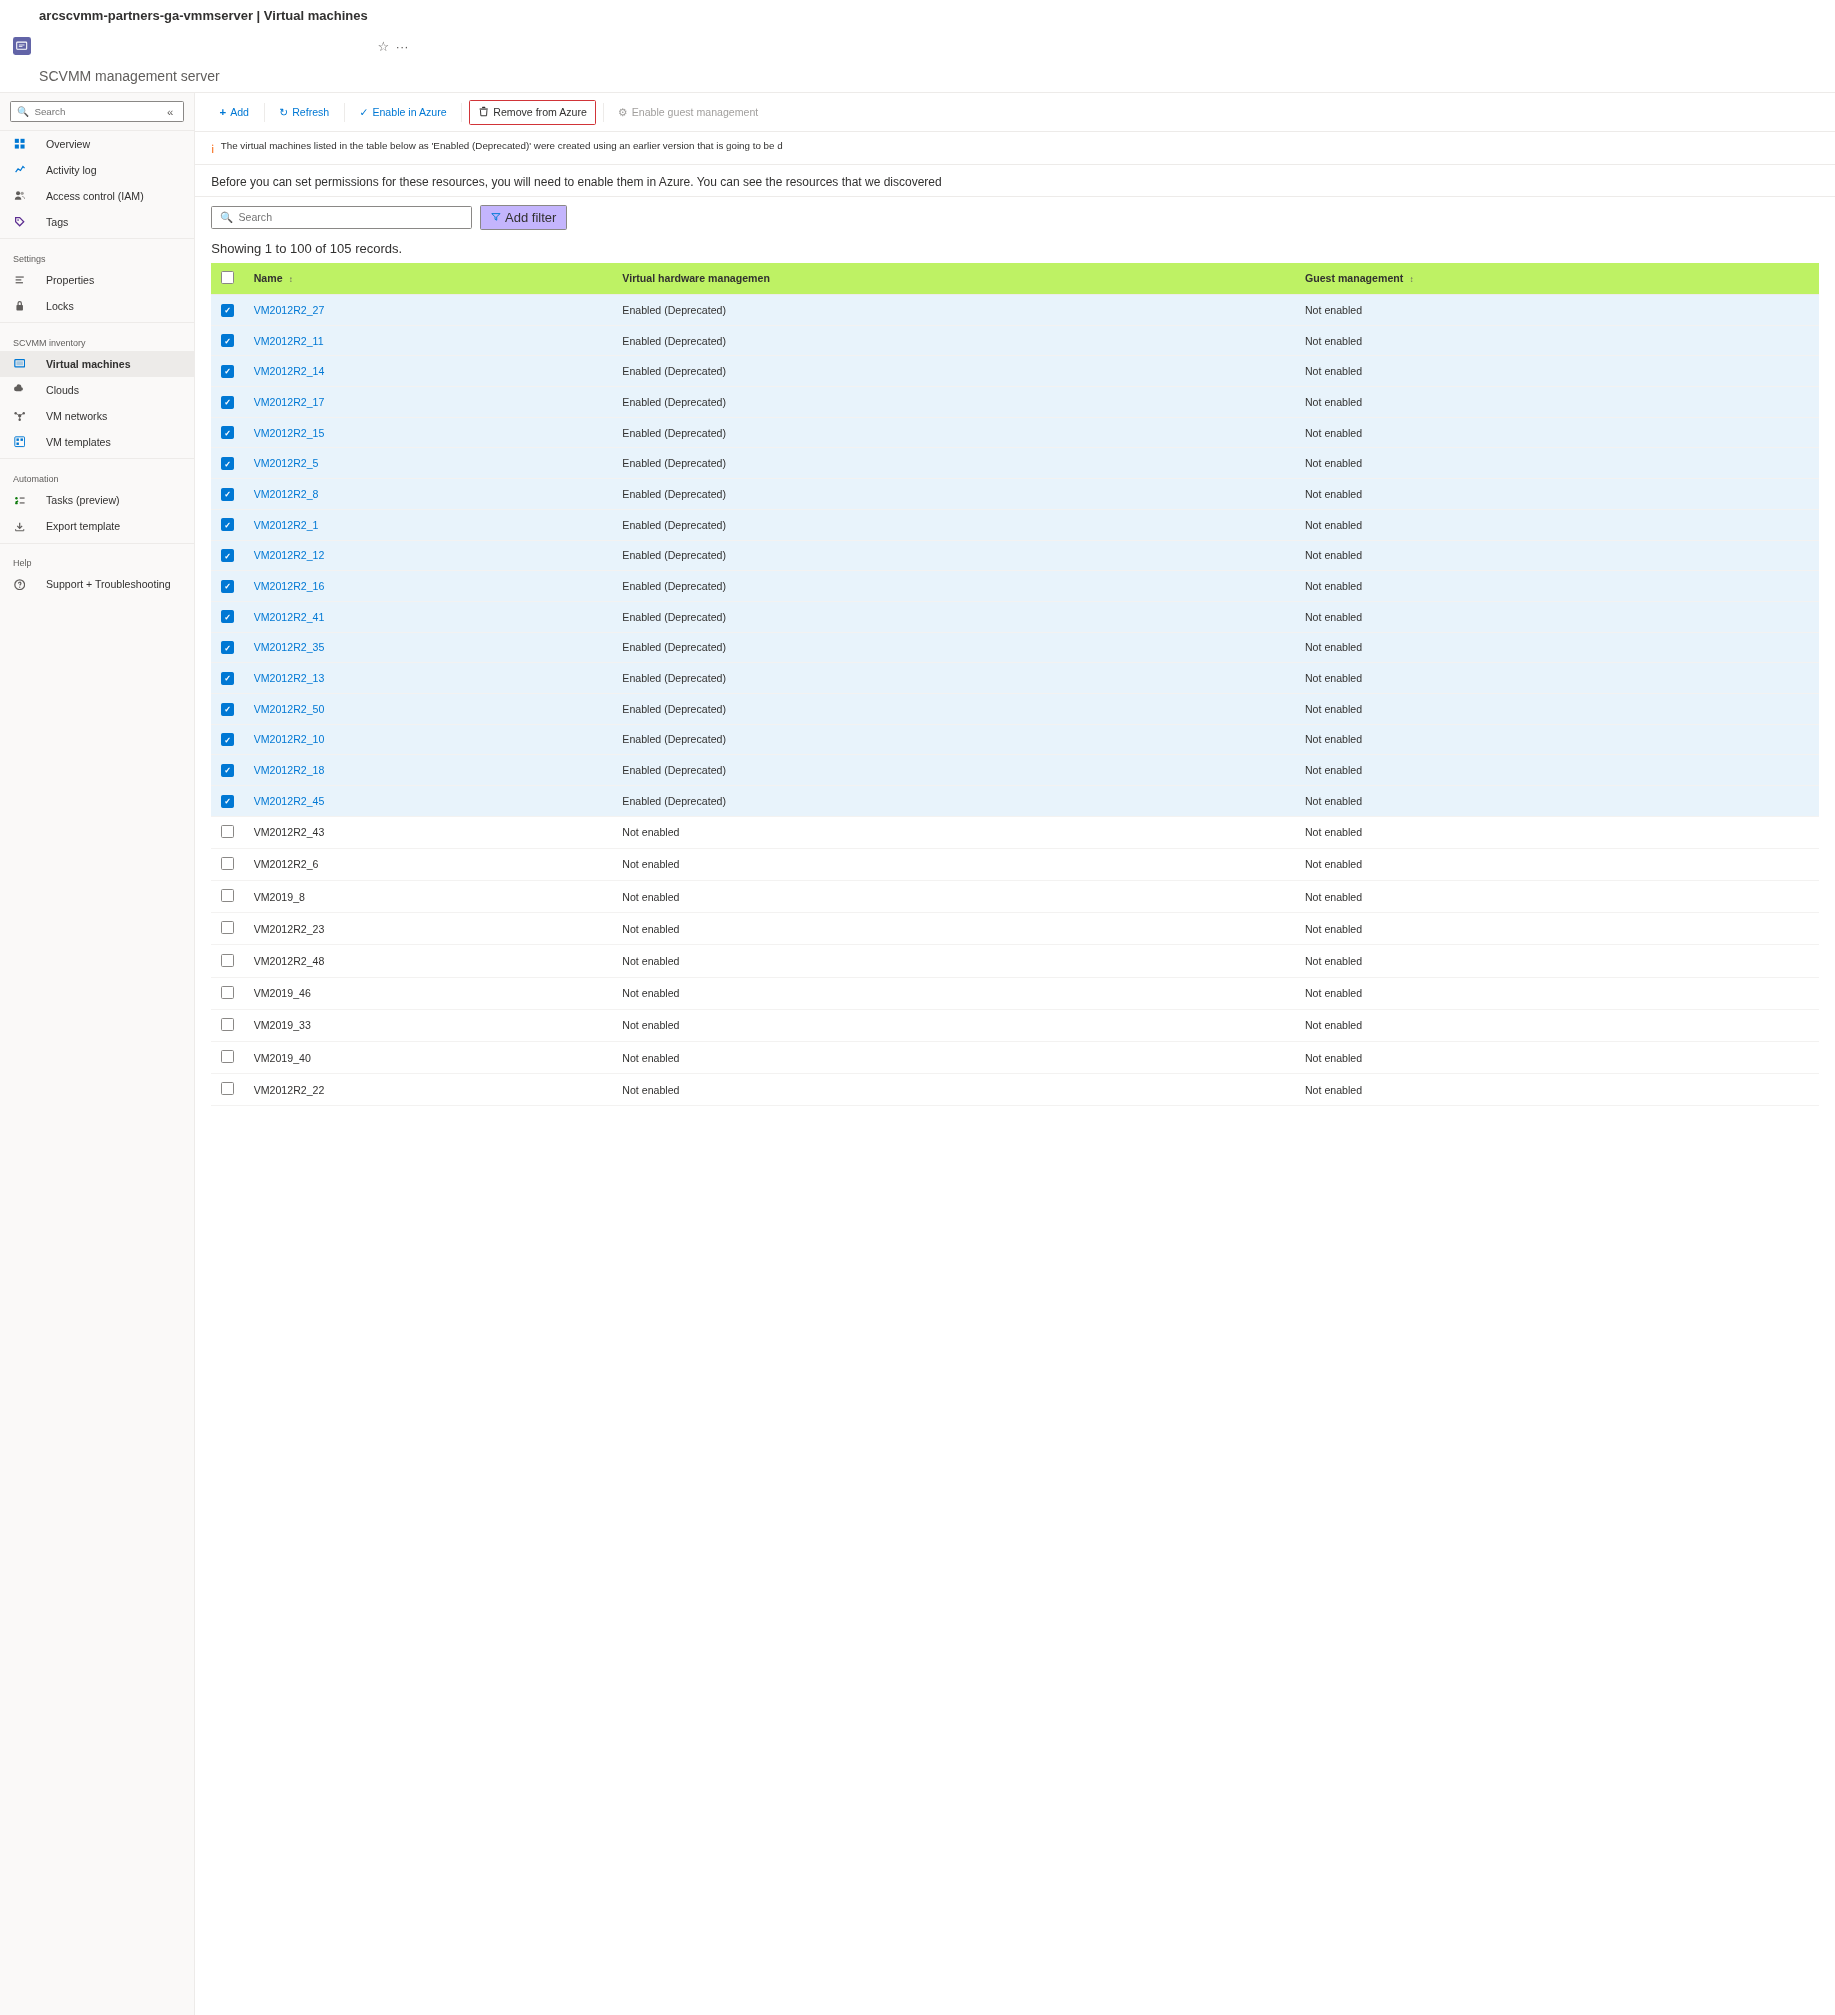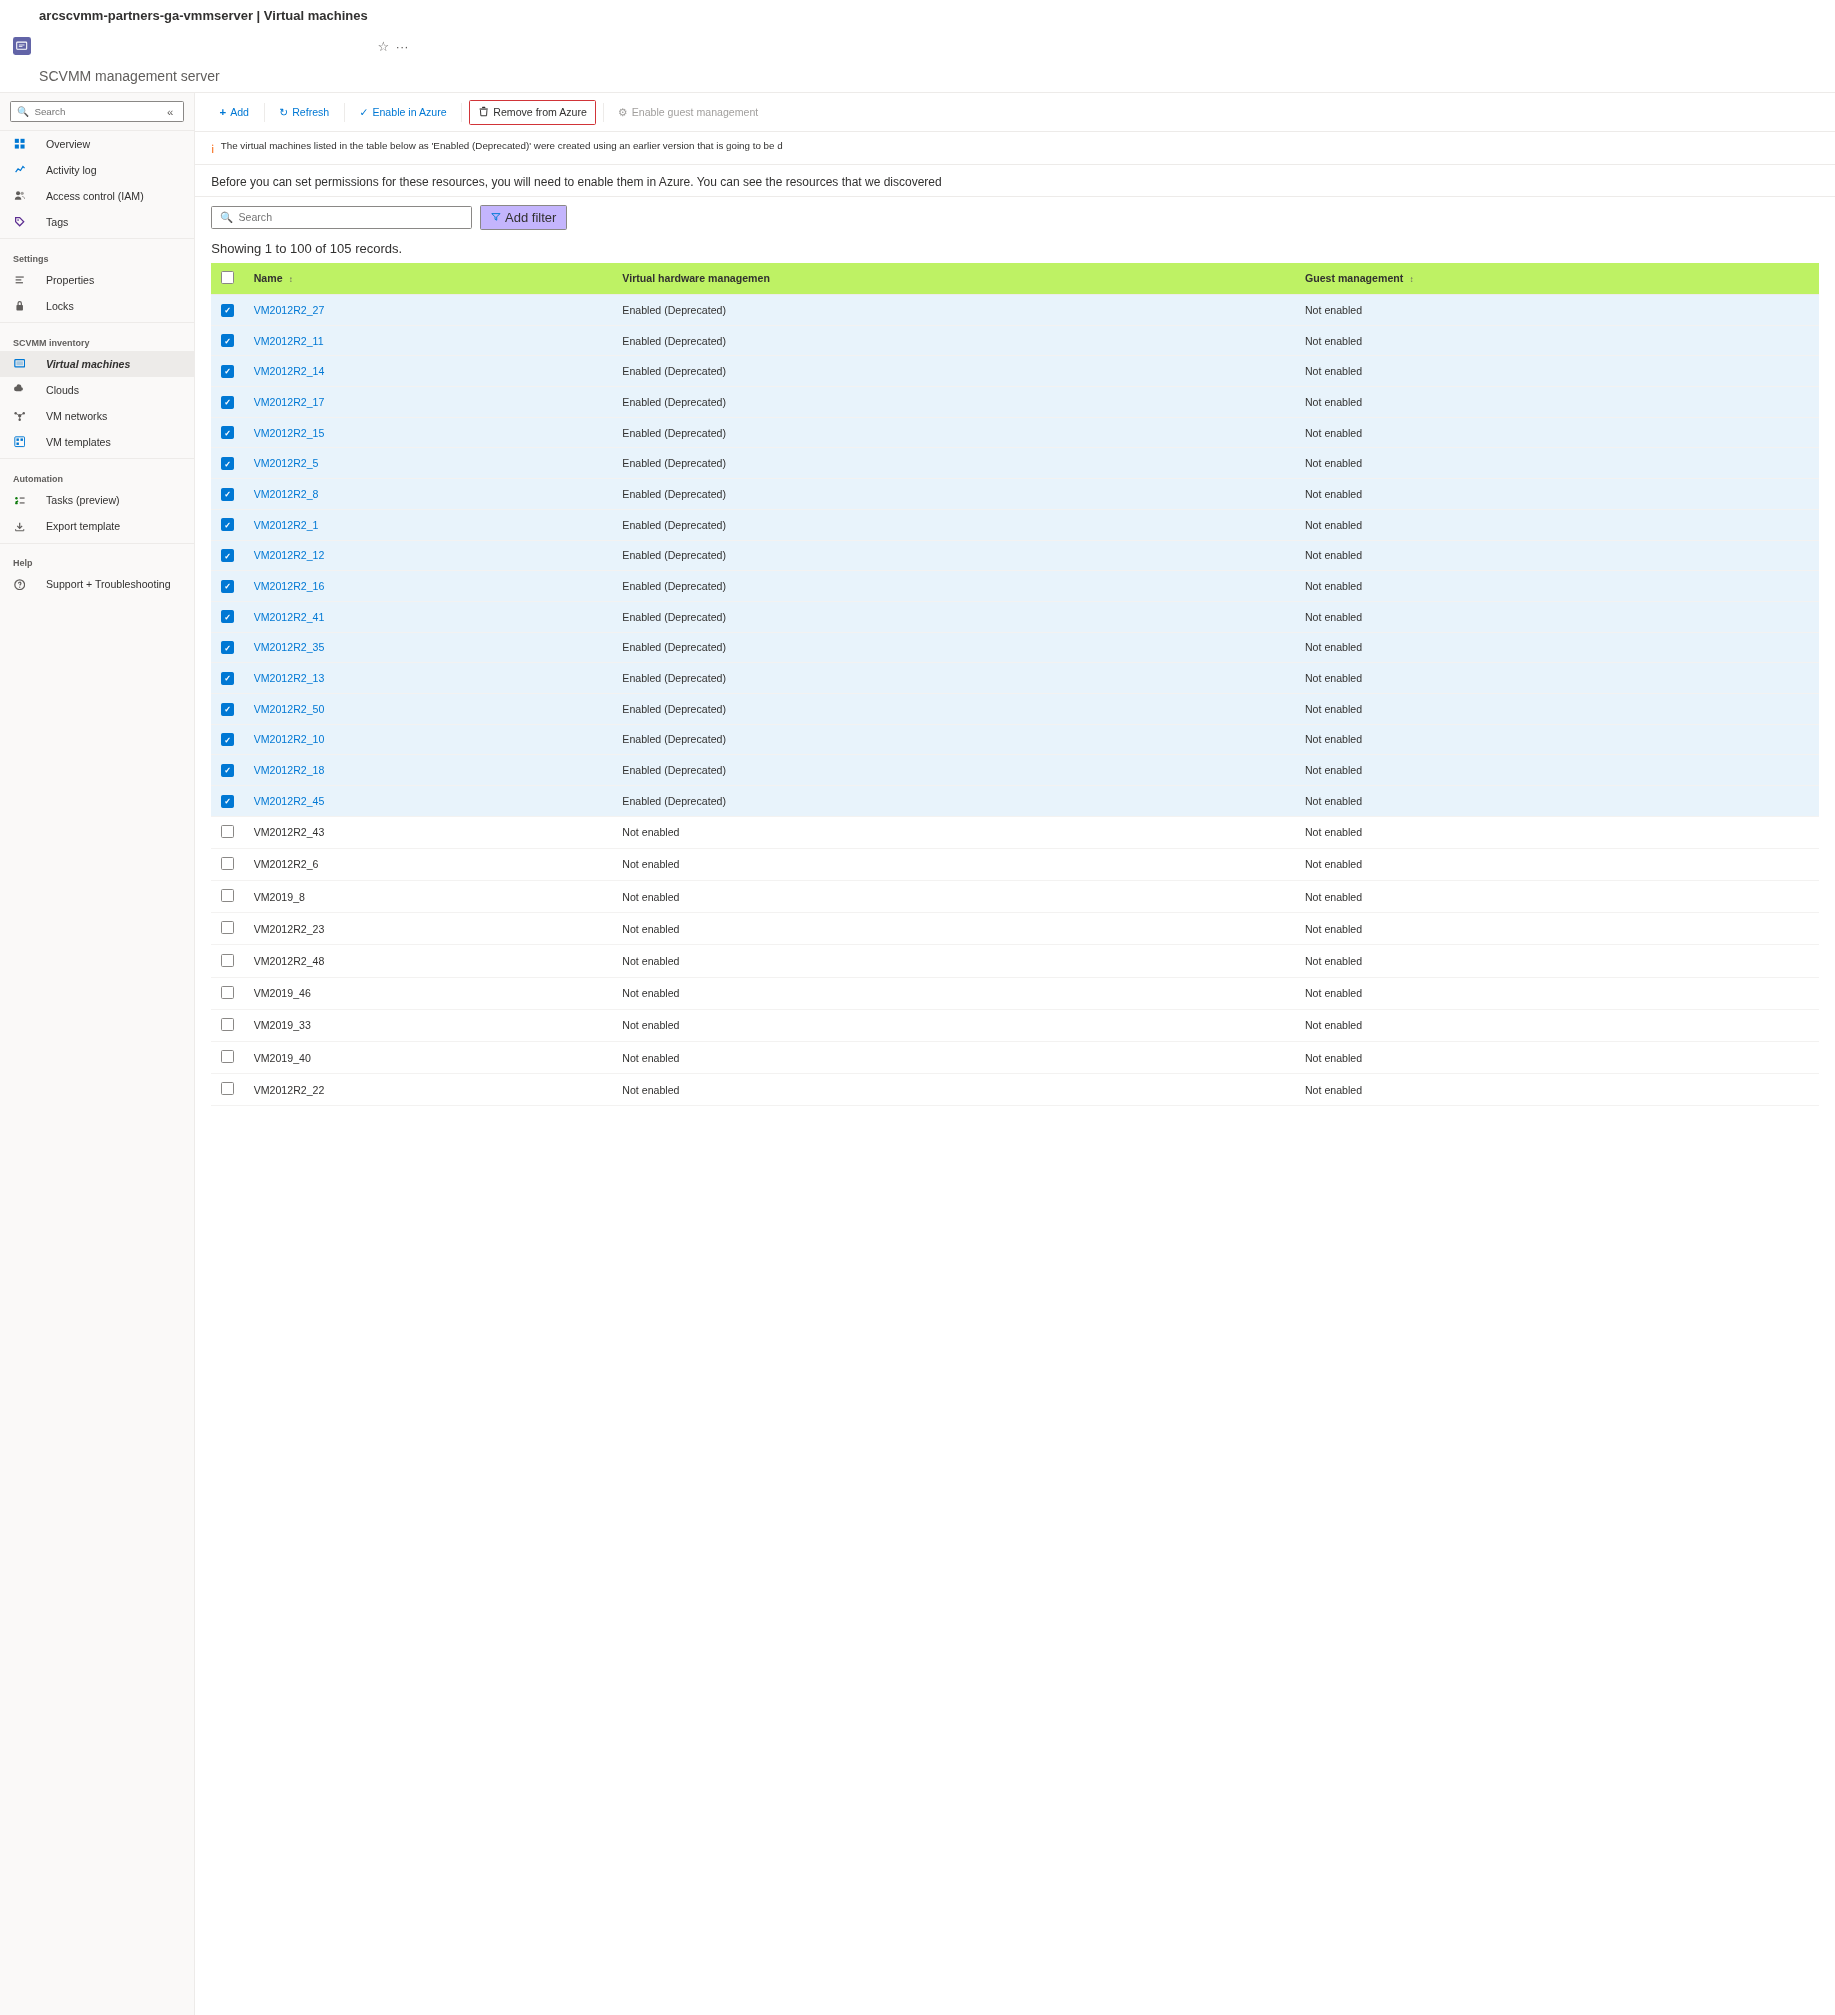--- a/index.html
+++ b/index.html
@@ -19,23 +19,23 @@
     .main-layout { display: flex; flex: 1; overflow: hidden; }
 
     
     .sidebar { width: 195px; border-right: 0.8px solid #edebe9; background: #faf9f8; overflow-y: auto; flex-shrink: 0; padding-bottom: 16.3px; }
     .sidebar-search { padding: 8.1px 9.8px; border-bottom: 0.8px solid #edebe9; }
     .sidebar-search-box { display: flex; align-items: center; border: 0.8px solid #8a8886; border-radius: 1.6px; padding: 3.3px 6.5px; background: #fff; gap: 4.9px; }
     .sidebar-search-box input { border: none; outline: none; font-size: 9.8px; width: 100%; color: #323130; background: transparent; }
     .sidebar-search-icon { color: #605e5c; font-size: 9.8px; }
     .sidebar-collapse-btn { margin-left: auto; background: none; border: none; cursor: pointer; color: #605e5c; font-size: 11.4px; padding: 0 3.3px; }
     .sidebar-nav-item { display: flex; align-items: center; padding: 6.5px 13px; cursor: pointer; gap: 20px; color: #323130; font-size: 10.6px; }
-    .sidebar-nav-item.active { background: #edebe9; font-weight: 600; font-style: italic; }
+    .sidebar-nav-item.active { background: #edebe9; font-weight: 600; }
     .nav-icon { width: 13px; height: 13px; display: flex; align-items: center; justify-content: center; flex-shrink: 0; }
-    .sidebar-section-label { padding: 11.4px 13px 3.3px; font-size: 9px; font-weight: 700; color: #605e5c; text-transform: none; }
+    .sidebar-section-label { padding: 11.4px 13px 3.3px; font-size: 9px; font-weight: 400; color: #605e5c; text-transform: none; }
     .sidebar-divider { height: 0.8px; background: #edebe9; margin: 3.3px 0; }
 
     
     .content-area { flex: 1; overflow-y: auto; display: flex; flex-direction: column; }
 
     
     .command-bar { display: flex; align-items: center; padding: 6.5px 16.3px; border-bottom: 0.8px solid #edebe9; gap: 3.3px; flex-wrap: wrap; }
     .cmd-btn { display: flex; align-items: center; gap: 4.1px; padding: 4.9px 8.1px; border: none; background: none; cursor: pointer; color: #0078d4; font-size: 10.6px; border-radius: 1.6px; }
     .cmd-btn.disabled { color: #a19f9d; cursor: not-allowed; }
     .cmd-btn.highlighted { border: 1.6px solid #d13438; border-radius: 1.6px; color: #323130; }

